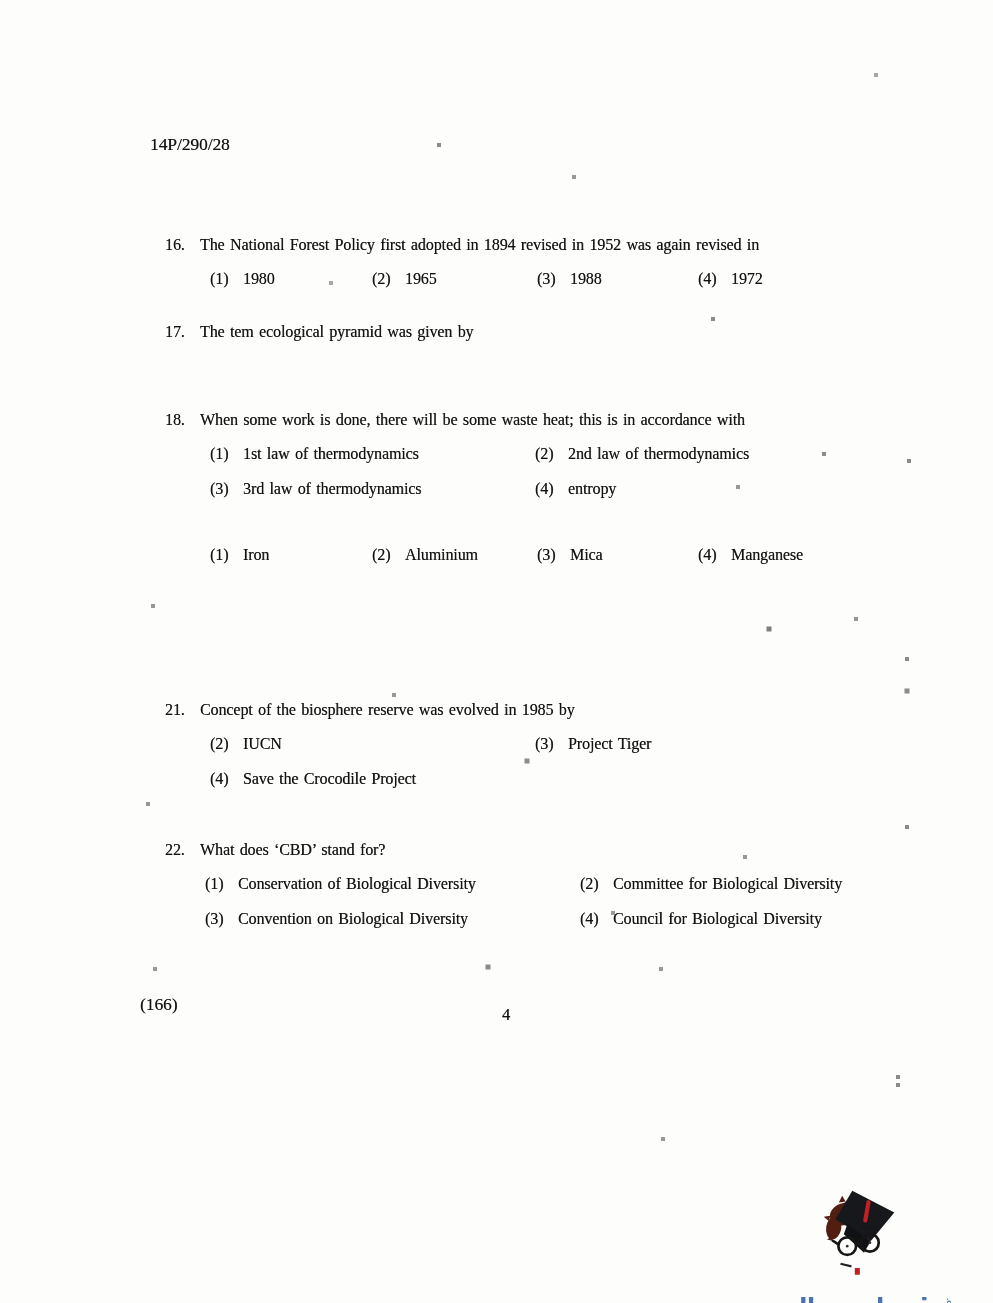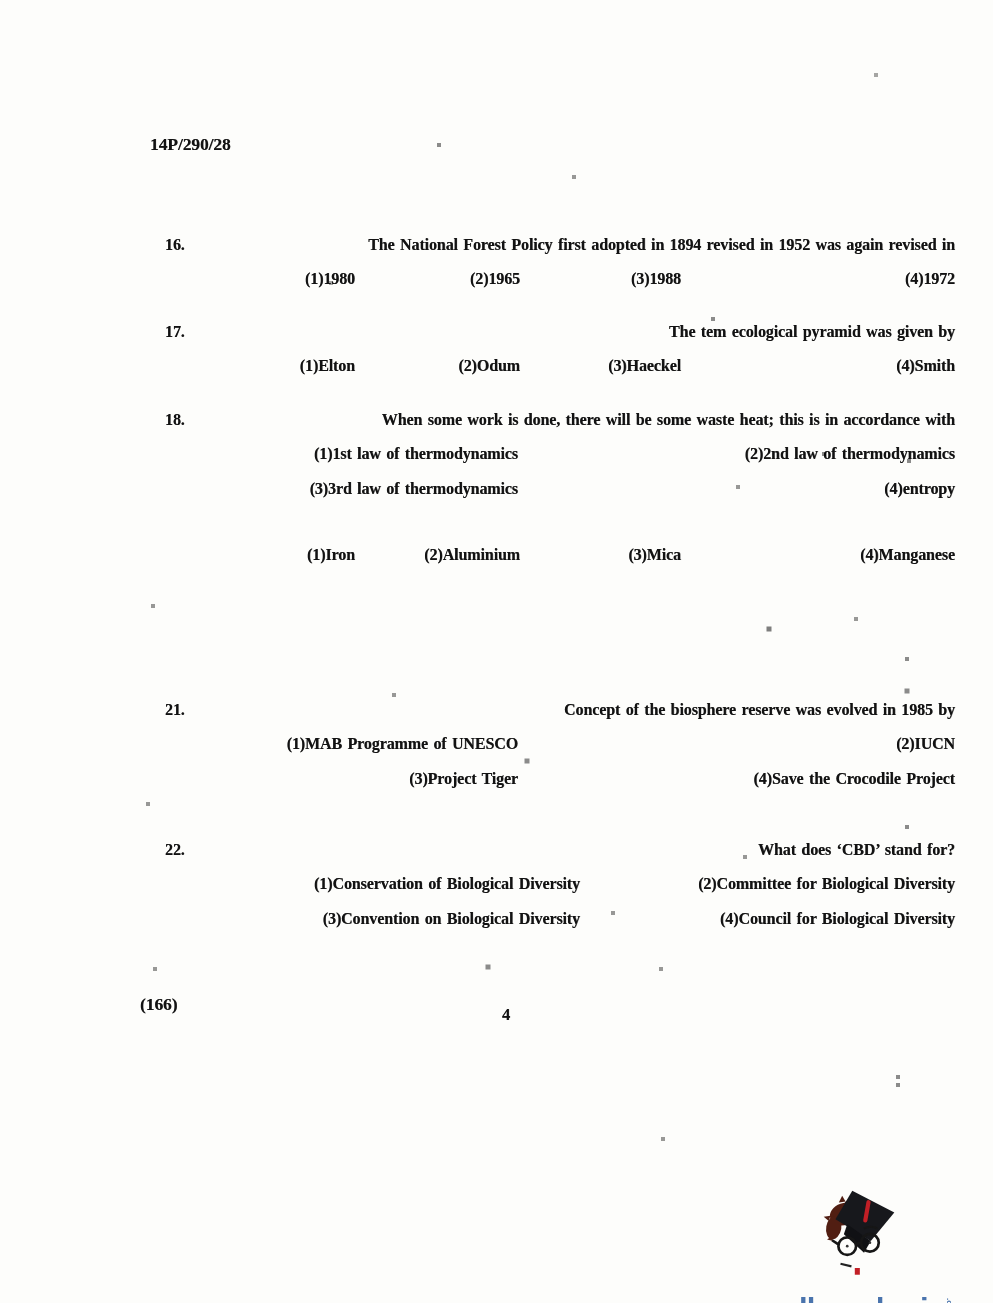--- a/index.html
+++ b/index.html
@@ -3,38 +3,37 @@
 <meta charset="utf-8">
 <style>
   html,body{margin:0;padding:0;}
   body{
     width:993px;height:1303px;position:relative;overflow:hidden;
     background:#fdfdfb;
     font-family:"Liberation Serif","DejaVu Serif",serif;
     color:#121212;
   }
   .ink{
-    font-weight:700;
+    font-weight:400;
     text-shadow:0.3px 0.3px 0.5px rgba(0,0,0,0.55);
     letter-spacing:-0.1px;
     word-spacing:1.5px;
-    text-align:right;
   }
   
   #header-code{position:absolute;left:150px;top:134px;font-size:17.5px;}
   #footer-left{position:absolute;left:140px;top:994px;font-size:17.5px;}
   #page-number{position:absolute;left:502px;top:1005px;font-size:16.5px;}
 
   
   #questions{position:absolute;left:0;top:0;width:993px;height:1260px;}
   .question{position:absolute;left:165px;width:790px;font-size:16px;line-height:22px;}
   .qhead{white-space:nowrap;}
   .qnum{position:absolute;left:0;top:0;}
-  .qtext{display:inline-block;margin-left:45px;white-space:nowrap;}
-  .opts{margin-left:28px;margin-top:12px;display:grid;row-gap:13px;}
+  .qtext{display:inline-block;margin-left:35px;white-space:nowrap;}
+  .opts{margin-left:45px;margin-top:12px;display:grid;row-gap:13px;}
   .opts.four{grid-template-columns:162px 165px 161px 1fr;}
   .opts.two{grid-template-columns:325px 1fr;}
   .opts.one{grid-template-columns:1fr 1fr;margin-left:40px;}
   .opt{white-space:nowrap;}
   .olabel{display:inline-block;min-width:33px;}
   .q0{top:234px}.q1{top:321px}.q2{top:409px}.q3{top:532px}
   .q4{top:618px}.q5{top:699px}.q6{top:839px}
 
   
   #specks{position:absolute;left:0;top:0;width:2px;height:2px;background:transparent;
@@ -72,26 +71,20 @@
       <div class="qhead"><span class="qnum">16.</span><span class="qtext">The National Forest Policy first adopted in 1894 revised in 1952 was again revised in</span></div>
       <div class="opts four">
         <div class="opt"><span class="olabel">(1)</span><span>1980</span></div>
         <div class="opt"><span class="olabel">(2)</span><span>1965</span></div>
         <div class="opt"><span class="olabel">(3)</span><span>1988</span></div>
         <div class="opt"><span class="olabel">(4)</span><span>1972</span></div>
       </div>
     </div>
     <div class="question ink q1">
       <div class="qhead"><span class="qnum">17.</span><span class="qtext">The tem ecological pyramid was given by</span></div>
-      <div class="opts four">
-        <div class="opt"><span class="olabel">(1)</span><span>Elton</span></div>
-        <div class="opt"><span class="olabel">(2)</span><span>Odum</span></div>
-        <div class="opt"><span class="olabel">(3)</span><span>Haeckel</span></div>
-        <div class="opt"><span class="olabel">(4)</span><span>Smith</span></div>
-      </div>
     </div>
     <div class="question ink q2">
       <div class="qhead"><span class="qnum">18.</span><span class="qtext">When some work is done, there will be some waste heat; this is in accordance with</span></div>
       <div class="opts two">
         <div class="opt"><span class="olabel">(1)</span><span>1st law of thermodynamics</span></div>
         <div class="opt"><span class="olabel">(2)</span><span>2nd law of thermodynamics</span></div>
         <div class="opt"><span class="olabel">(3)</span><span>3rd law of thermodynamics</span></div>
         <div class="opt"><span class="olabel">(4)</span><span>entropy</span></div>
       </div>
     </div>
@@ -101,21 +94,20 @@
         <div class="opt"><span class="olabel">(2)</span><span>Aluminium</span></div>
         <div class="opt"><span class="olabel">(3)</span><span>Mica</span></div>
         <div class="opt"><span class="olabel">(4)</span><span>Manganese</span></div>
       </div>
     </div>
     <div class="question ink q4">
     </div>
     <div class="question ink q5">
       <div class="qhead"><span class="qnum">21.</span><span class="qtext">Concept of the biosphere reserve was evolved in 1985 by</span></div>
       <div class="opts two">
-        <div class="opt"><span class="olabel">(1)</span><span>MAB Programme of UNESCO</span></div>
         <div class="opt"><span class="olabel">(2)</span><span>IUCN</span></div>
         <div class="opt"><span class="olabel">(3)</span><span>Project Tiger</span></div>
         <div class="opt"><span class="olabel">(4)</span><span>Save the Crocodile Project</span></div>
       </div>
     </div>
     <div class="question ink q6">
       <div class="qhead"><span class="qnum">22.</span><span class="qtext">What does ‘CBD’ stand for?</span></div>
       <div class="opts one">
         <div class="opt"><span class="olabel">(1)</span><span>Conservation of Biological Diversity</span></div>
         <div class="opt"><span class="olabel">(2)</span><span>Committee for Biological Diversity</span></div>

